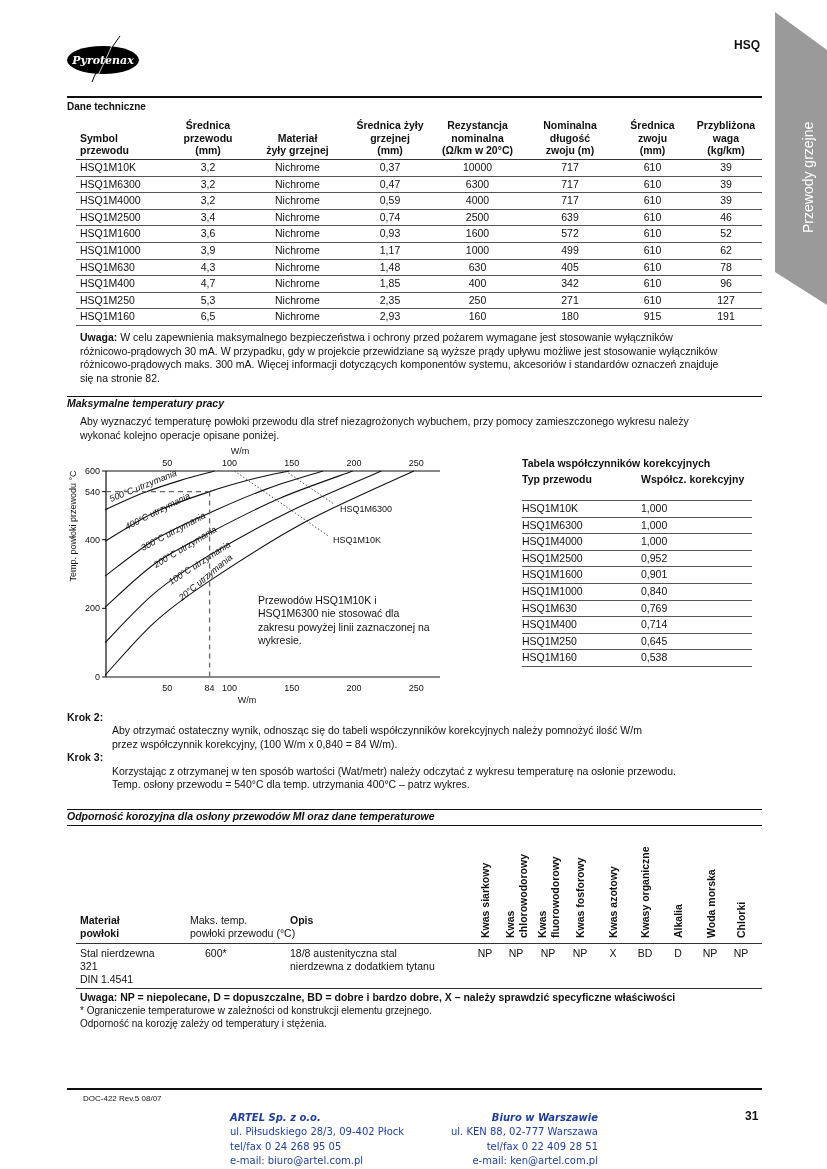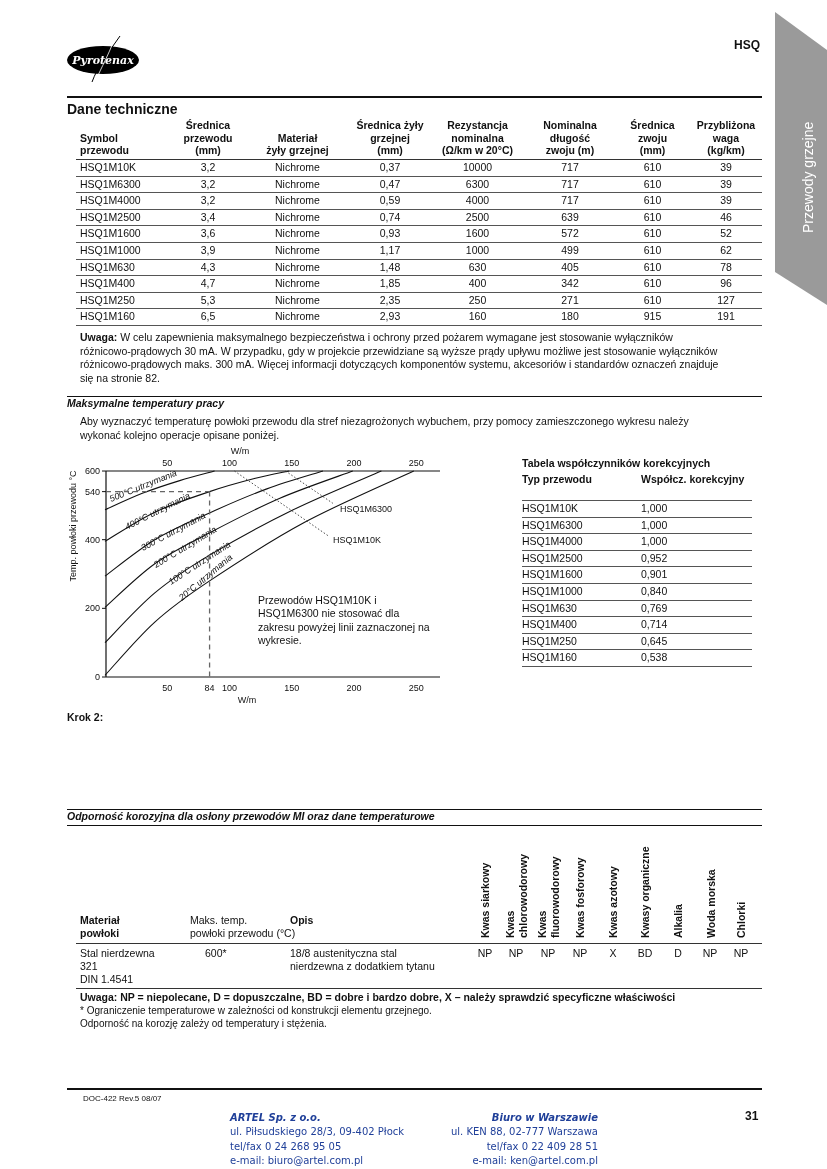--- a/index.html
+++ b/index.html
@@ -14,21 +14,21 @@
   #logo { left: 62px; top: 30px; width: 86px; height: 56px; }
   #hsq { right: 67px; top: 38px; font-weight: bold; font-size: 12px; }
 
   
   #side-tab { right: 0; top: 12px; width: 52px; height: 293px; }
   #side-tab-label { position: absolute; right: 11px; top: 100px; height: 130px;
     writing-mode: vertical-rl; transform: rotate(180deg); color: #fff;
     font-size: 14px; text-align: center; }
 
   
-  #tech-title { left: 67px; top: 101px; font-weight: bold; font-size: 14px; }
+  #tech-title { left: 67px; top: 101px; font-weight: bold; font-size: 10px; }
   table.tech { position: absolute; left: 76px; top: 117px; width: 686px;
     border-collapse: collapse; table-layout: fixed; font-size: 10.5px; }
   table.tech th { font-weight: bold; vertical-align: bottom; line-height: 12.6px;
     height: 40px; padding: 0 0 2px 0; text-align: center; white-space: pre-line;
     border-bottom: 1px solid #333; }
   table.tech th:first-child, table.tech td:first-child { text-align: left; padding-left: 4px; }
   table.tech td { height: 15.6px; padding: 0; text-align: center;
     border-bottom: 1px solid #555; line-height: 15.6px; }
   #tech-note { left: 80px; top: 331px; width: 690px; line-height: 13.5px; }
 
@@ -345,21 +345,26 @@
       <tr>
       <td>HSQ1M160</td>
       <td>0,538</td>
     </tr>
     </tbody>
 </table>
 
 <div id="steps" class="abs">
 
     <div class="step">
-    <span class="step-label">Krok 2:</span>
+    <span class="step-label">Krok 2:</span><span>Aby otrzymać ostateczny wynik, odnosząc się do tabeli współczynników korekcyjnych należy pomnożyć ilość W/m
+przez współczynnik korekcyjny, (100 W/m x 0,840 = 84 W/m).</span>
+  </div>
+    <div class="step">
+    <span class="step-label">Krok 3:</span><span>Korzystając z otrzymanej w ten sposób wartości (Wat/metr) należy odczytać z wykresu temperaturę na osłonie przewodu.
+Temp. osłony przewodu = 540°C dla temp. utrzymania 400°C – patrz wykres.</span>
   </div>
   </div>
 
 <div class="rule" style="top:809px;height:1.2px;"></div>
 <div id="cor-title" class="abs bold">Odporność korozyjna dla osłony przewodów MI oraz dane temperaturowe</div>
 <div class="rule" style="top:825px;height:1px;"></div>
 
 <div id="cor-h-mat" class="abs pre">Materiał
 powłoki</div>
 <div id="cor-h-temp" class="abs pre">Maks. temp.

